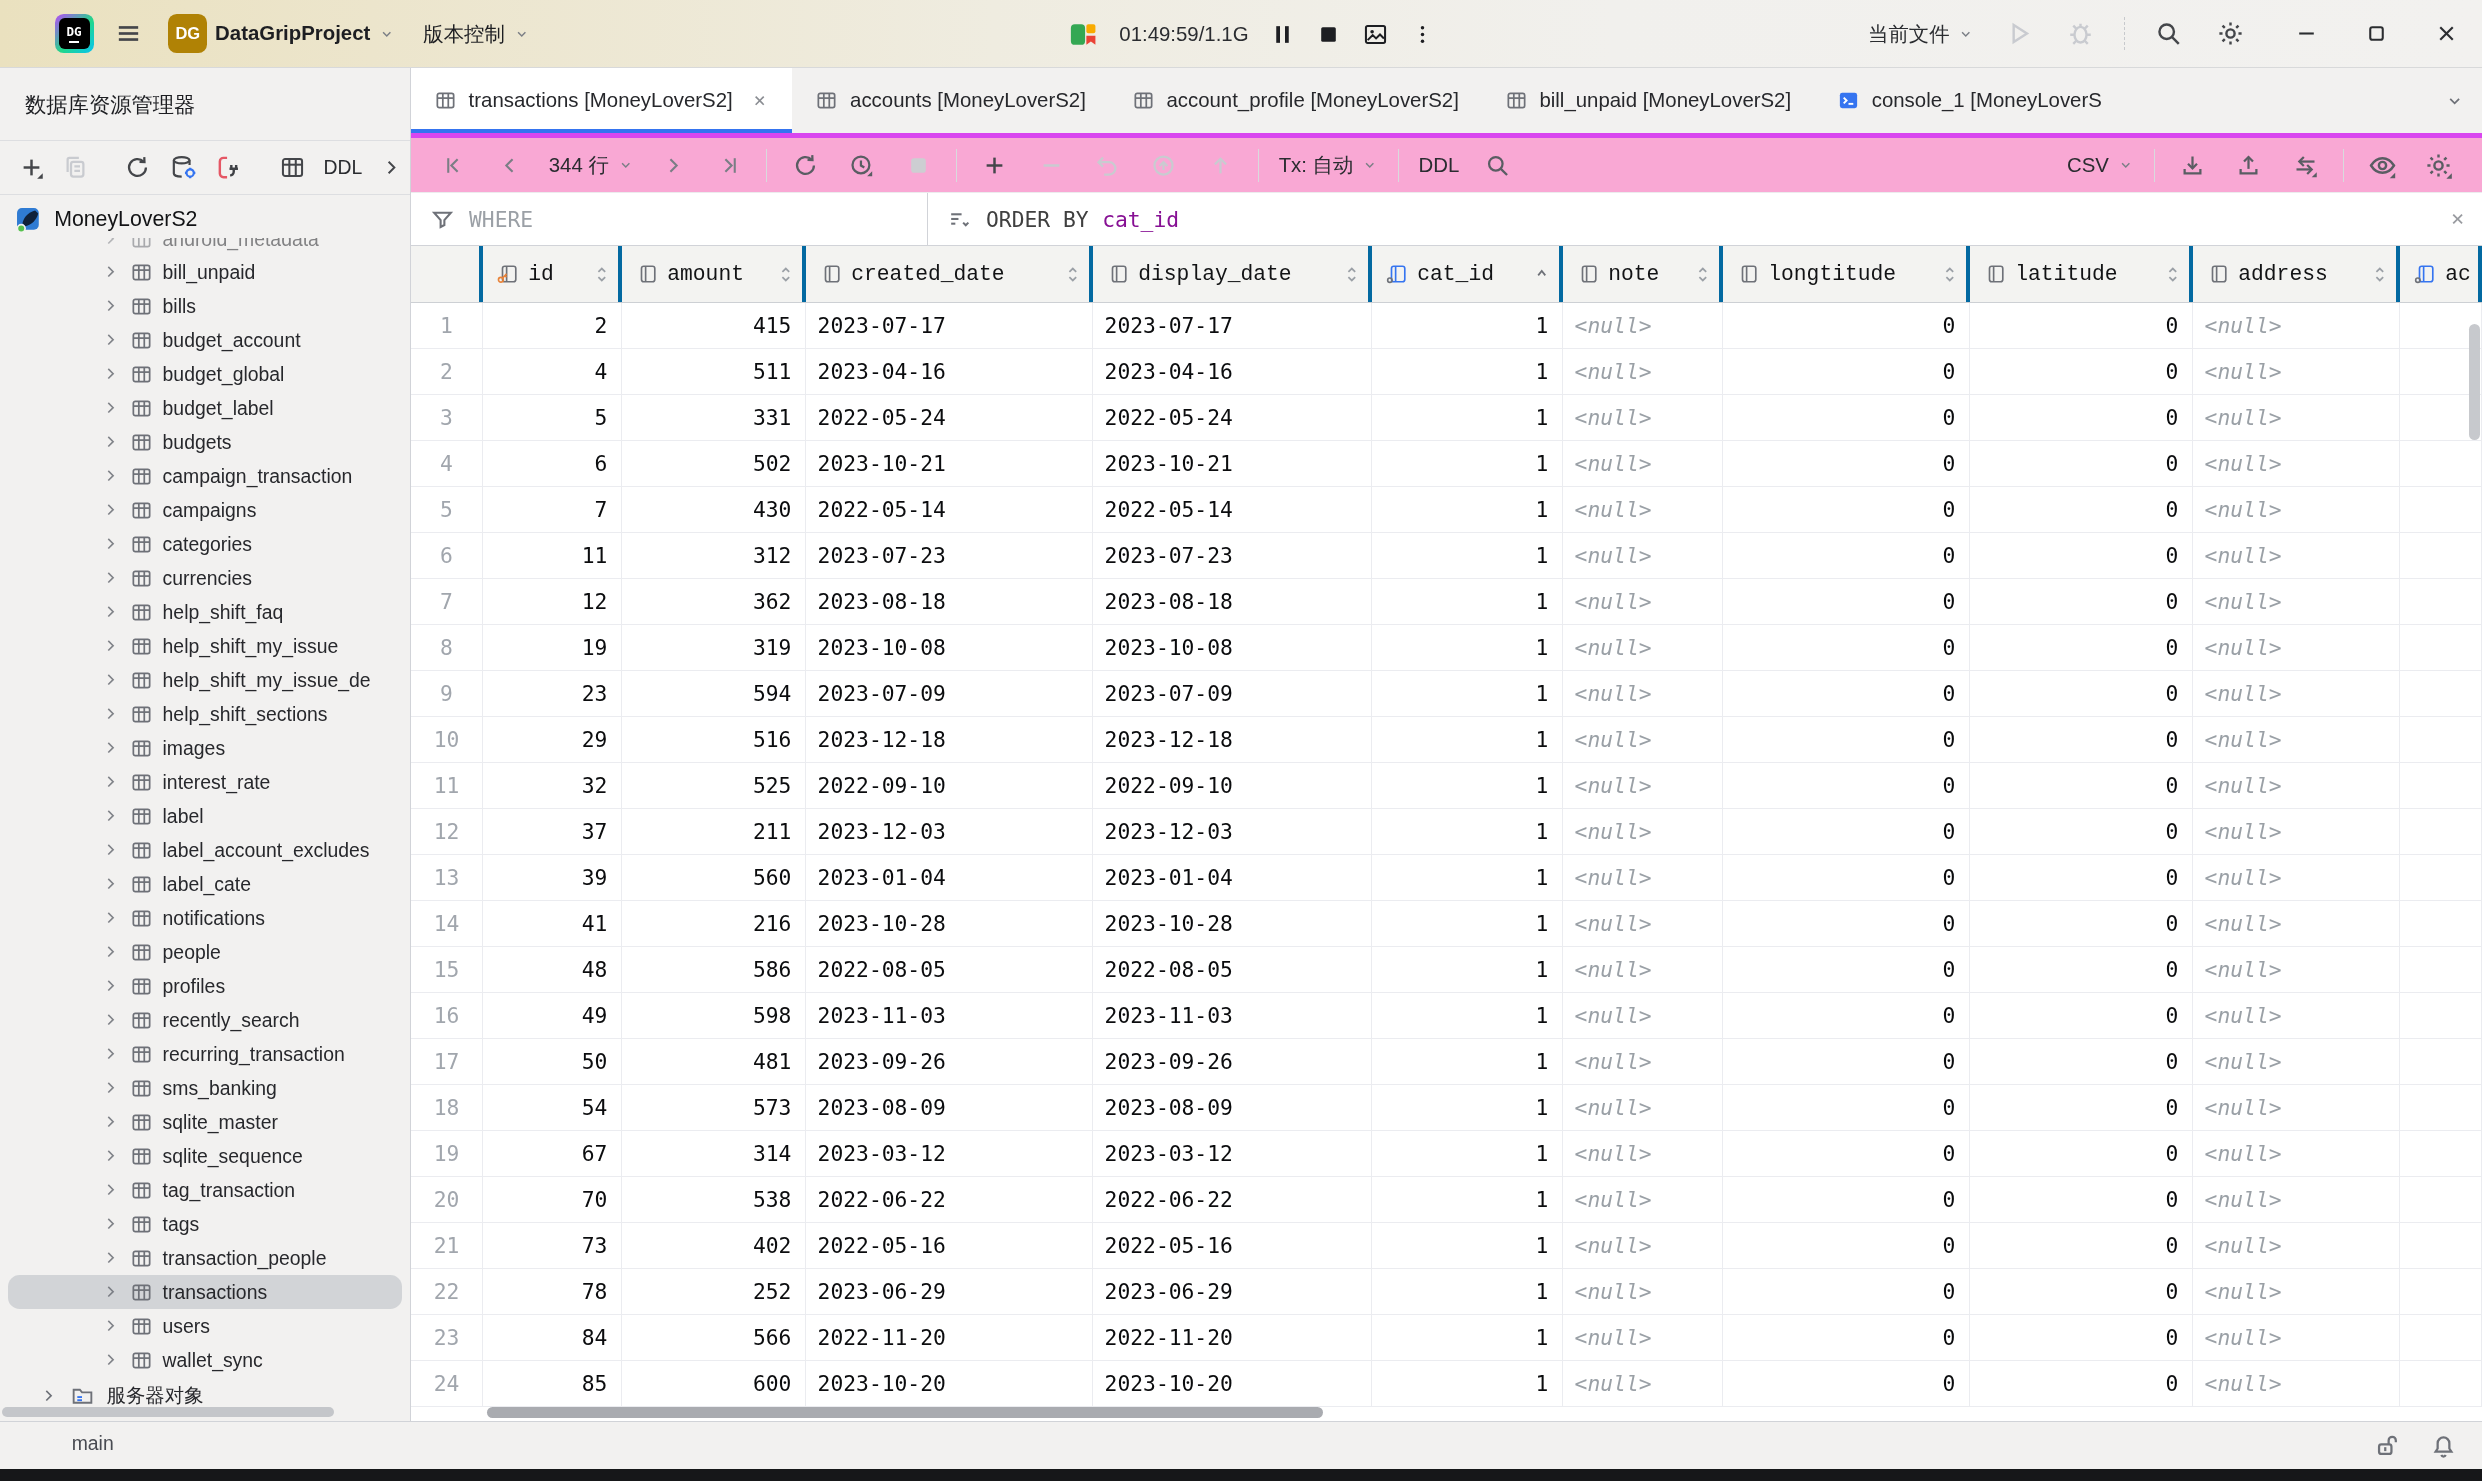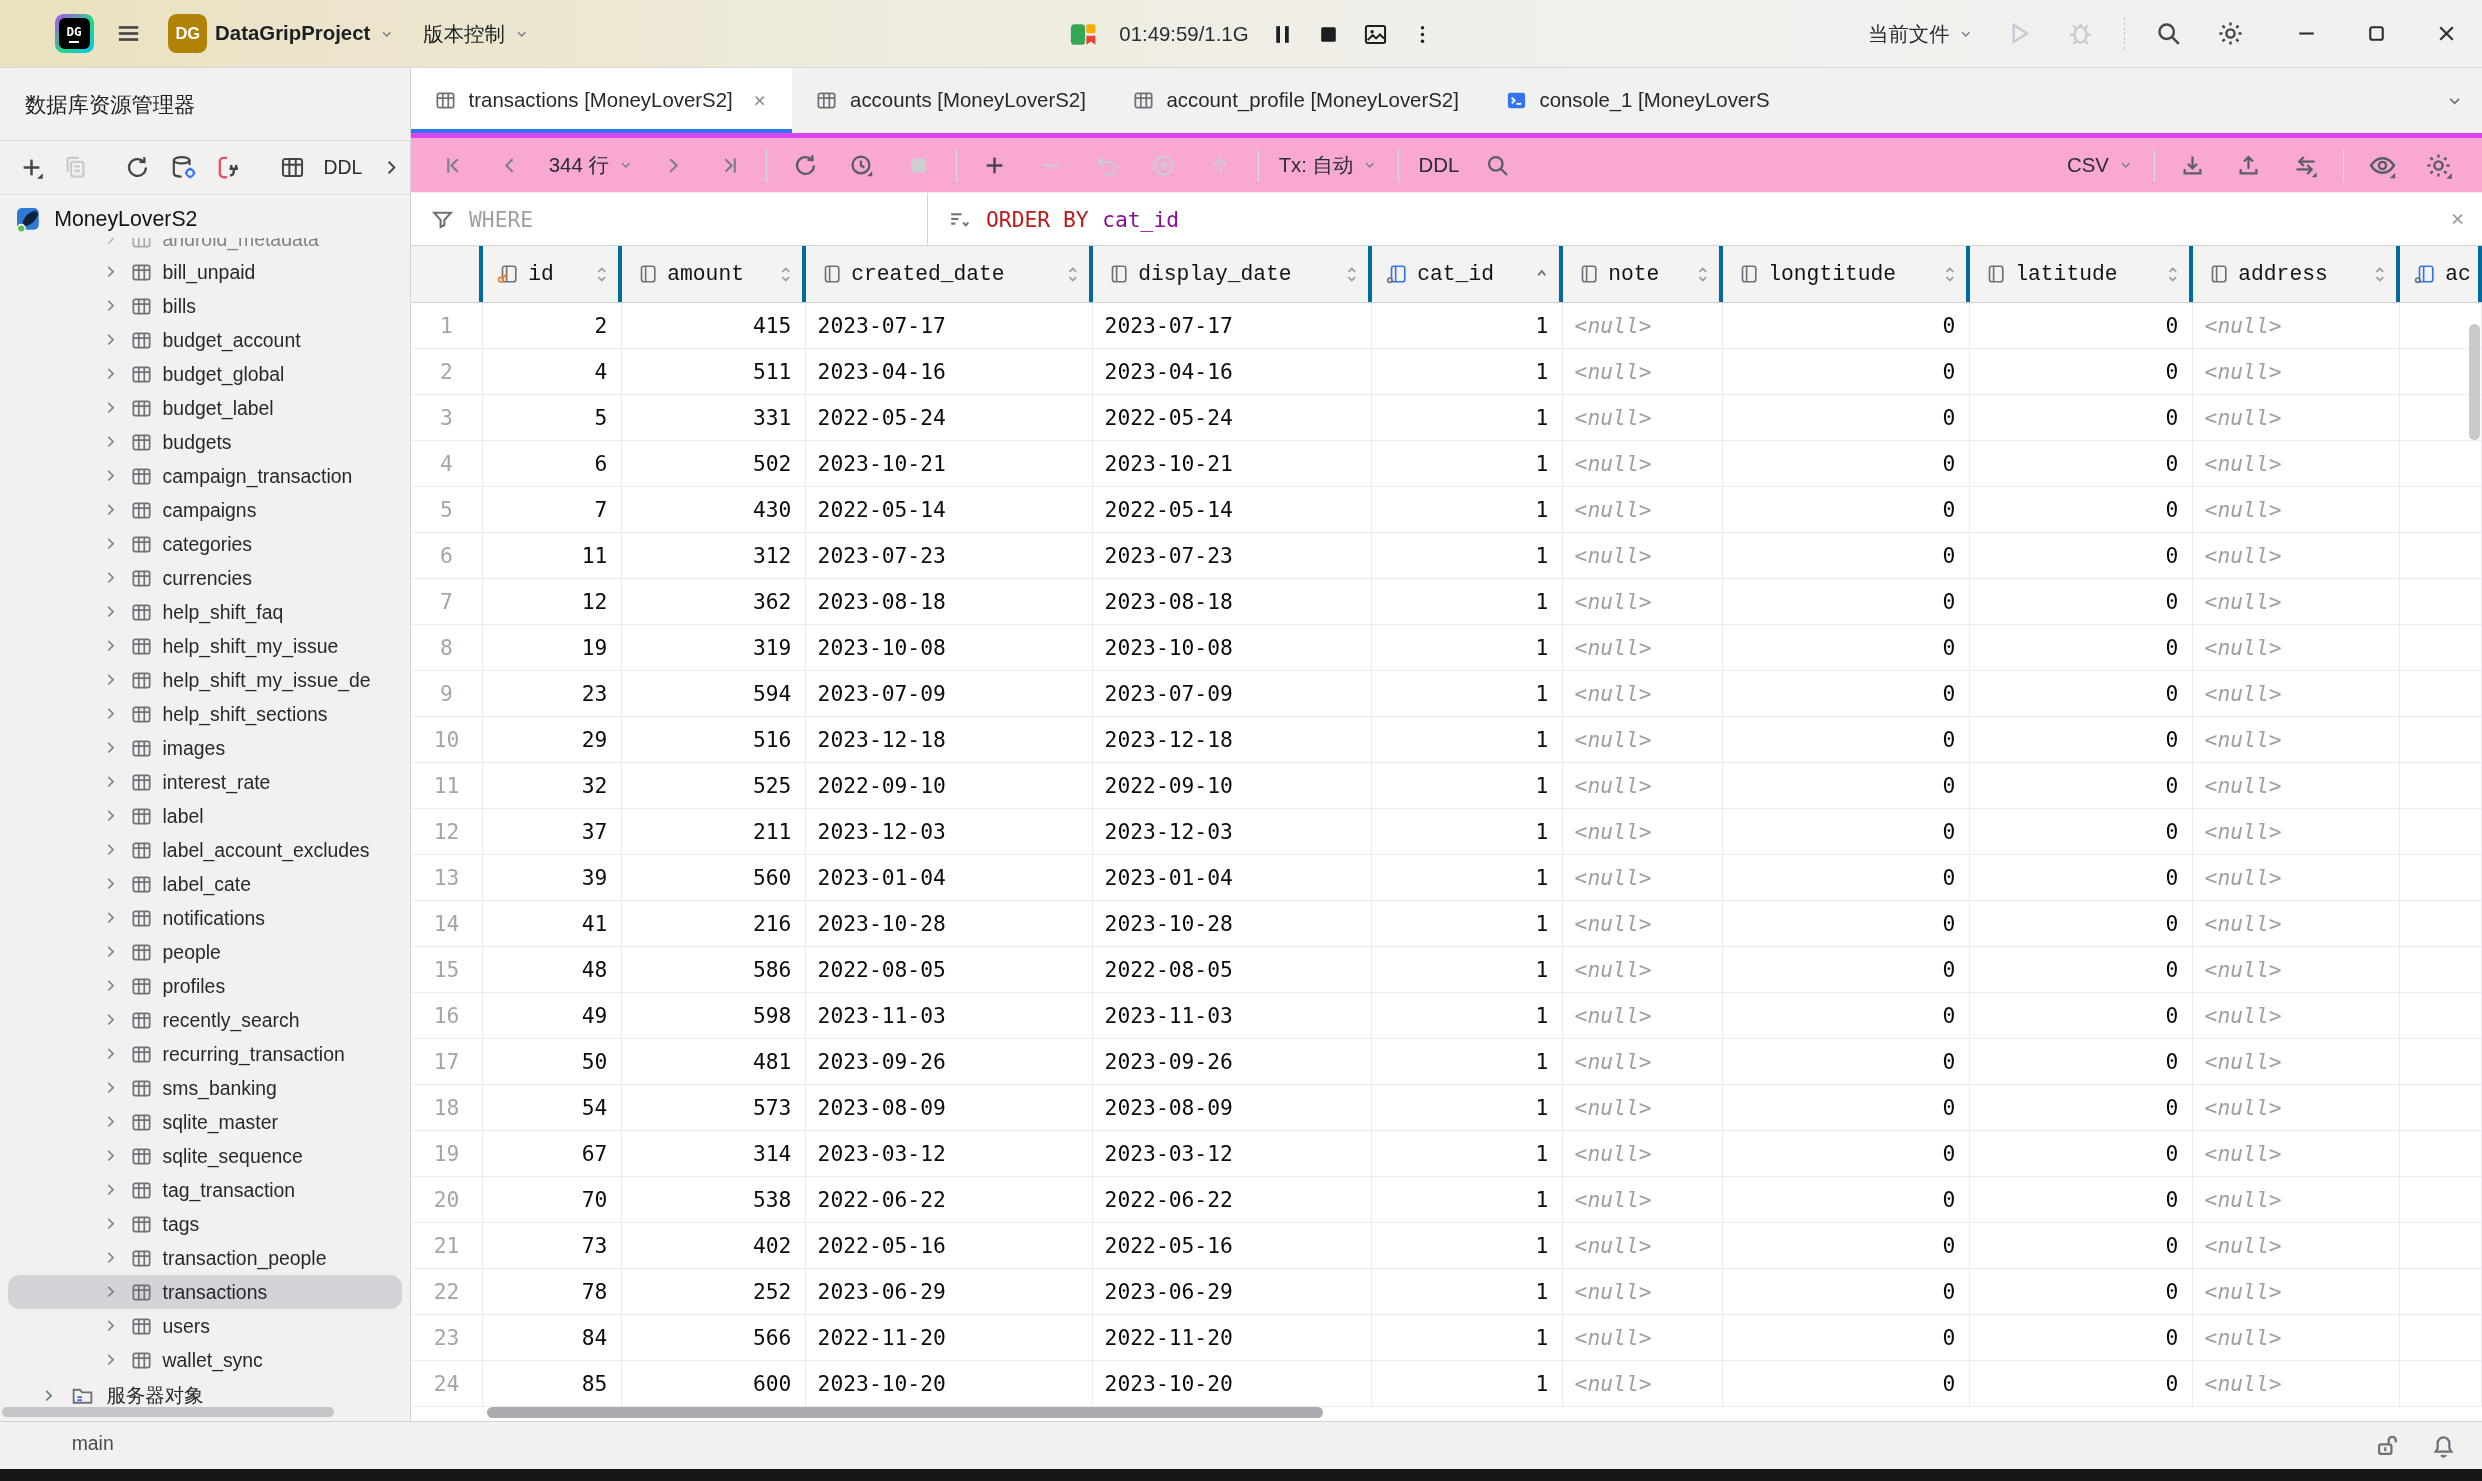--- a/index.html
+++ b/index.html
@@ -62,21 +62,21 @@
   .toolbar { height:55px; flex:0 0 55px; background:#f9a8d4; display:flex; align-items:center; gap:19.4px; padding:0 25px; border-bottom:1px solid #ececee; }
   .toolbar .vsep { width:1px; height:33px; background:#d9dadd; }
   .toolbar .lbl { font-size:20.4px; color:#2a2c30; display:flex; align-items:center; gap:7.8px; white-space:nowrap; }
   .toolbar .spacer { flex:1 1 auto; }
   .ibtn { display:flex; align-items:center; justify-content:center; width:37px; height:37px; border-radius:7.8px; }
 
   .filterbar { height:53px; flex:0 0 53px; background:#fff; display:flex; border-bottom:1px solid #d1d3d8; font-family:"DejaVu Sans Mono",monospace; }
   .filter-cell { display:flex; align-items:center; gap:13.6px; padding:0 19.4px; font-size:21.3px; }
   .filter-where { width:517px; flex:0 0 517px; border-right:1px solid #d1d3d8; color:#9ba0a6; }
   .filter-order { flex:1 1 auto; position:relative; }
-  .kw { color:#b91c1c; }
+  .kw { color:#404040; }
   .fld { color:#871094; }
   .filter-close { position:absolute; right:13.6px; top:50%; transform:translateY(-50%); display:flex; opacity:.7; }
 
   
   .grid-wrap { flex:1 1 auto; position:relative; min-height:0; display:flex; flex-direction:column; background:#fff; }
   .grid-header { display:grid; height:57px; flex:0 0 57px; background:#f3f3f1; border-bottom:1px solid #cdd0d4; font-family:"DejaVu Sans Mono",monospace; }
   .hcell { display:flex; align-items:center; gap:9.7px; padding:0 9.7px 0 13.6px; border-right:4px solid #0369a1; font-size:21.3px; color:#121315; overflow:hidden; white-space:nowrap;font-family:Liberation Mono, monospace; }
   .hcell .hsort { margin-left:auto; display:flex; }
   .grid-rows { flex:1 1 auto; overflow:hidden; }
   .grow { display:grid; height:46px; border-bottom:1px solid #ebecf0; font-family:"DejaVu Sans Mono",monospace; font-size:21.3px; color:#0b0c0e; }
@@ -883,20 +883,31 @@
                   <rect x="3.5" y="4.5" width="17" height="15" rx="2"></rect>
                   <line x1="3.5" y1="9.5" x2="20.5" y2="9.5"></line>
                   <line x1="9.2" y1="4.5" x2="9.2" y2="19.5"></line>
                   <line x1="14.9" y1="4.5" x2="14.9" y2="19.5"></line>
                 </svg>
               </span>
               <span class="tab-label">account_profile [MoneyLoverS2]</span>
             </div>
             <div class="tab">
               <span class="tab-icon">
+                <svg width="23" height="23" viewBox="0 0 24 24" fill="none" stroke="#6e7178" stroke-width="1.8">
+                  <rect x="3.5" y="4.5" width="17" height="15" rx="2"></rect>
+                  <line x1="3.5" y1="9.5" x2="20.5" y2="9.5"></line>
+                  <line x1="9.2" y1="4.5" x2="9.2" y2="19.5"></line>
+                  <line x1="14.9" y1="4.5" x2="14.9" y2="19.5"></line>
+                </svg>
+              </span>
+              <span class="tab-label">bill_unpaid [MoneyLoverS2]</span>
+            </div>
+            <div class="tab">
+              <span class="tab-icon">
                 <svg width="23" height="23" viewBox="0 0 24 24">
                   <rect x="3" y="4" width="18" height="16" rx="2.5" fill="#3574f0"></rect>
                   <path d="M7 9l3 3-3 3" stroke="#fff" stroke-width="2" fill="none"></path>
                   <line x1="12" y1="15.5" x2="17" y2="15.5" stroke="#fff" stroke-width="2"></line>
                 </svg>
               </span>
               <span class="tab-label">console_1 [MoneyLoverS</span>
             </div>
           </div>
         <div class="tab-overflow">

